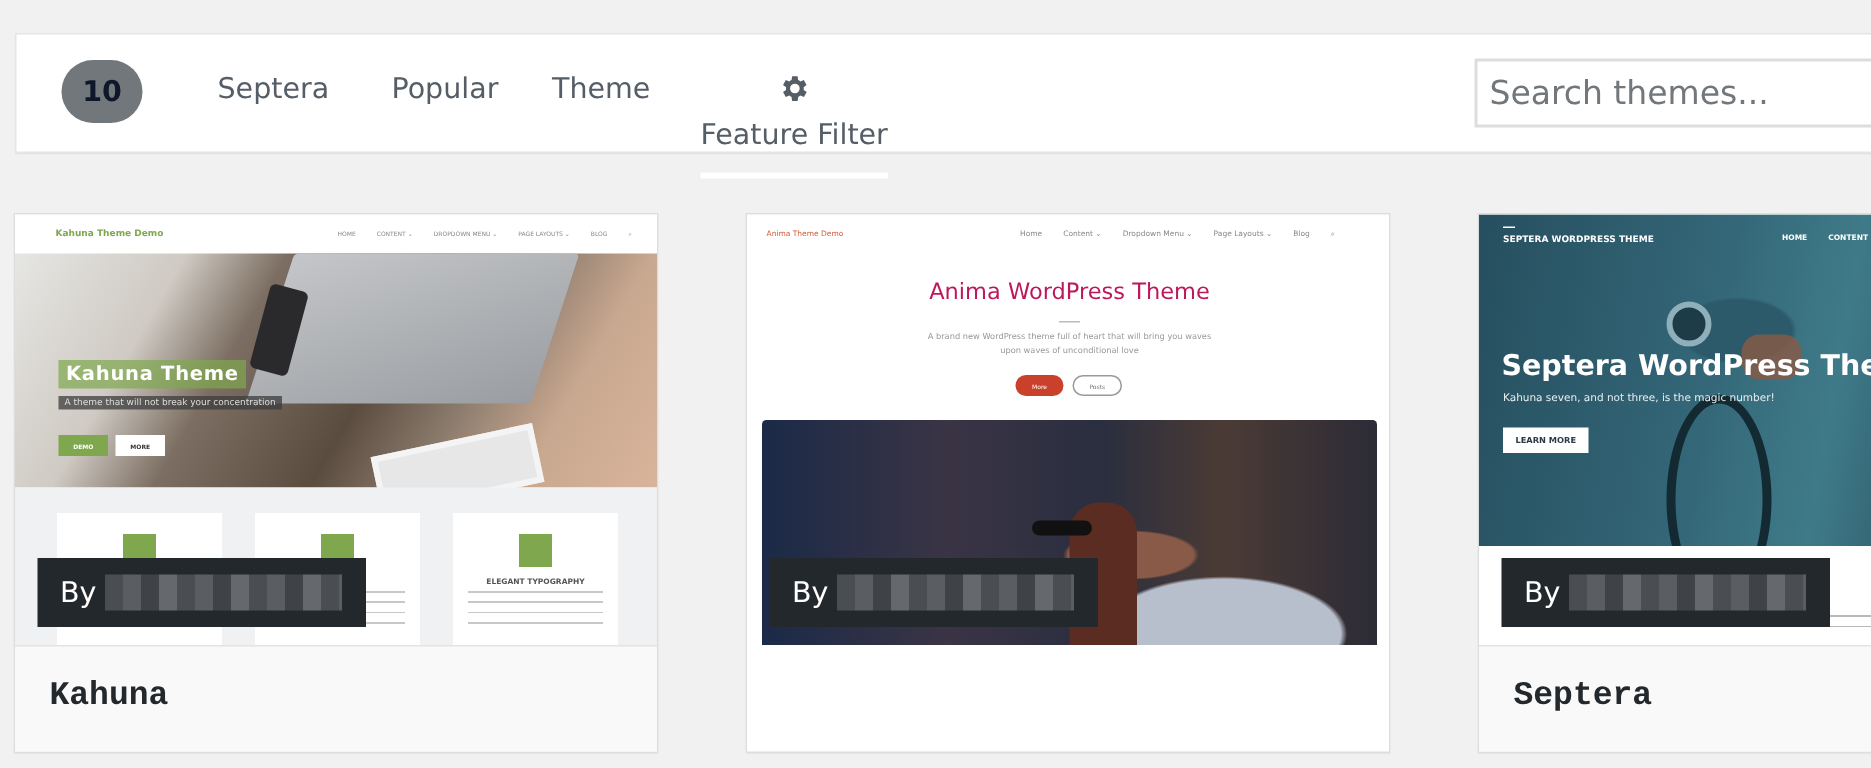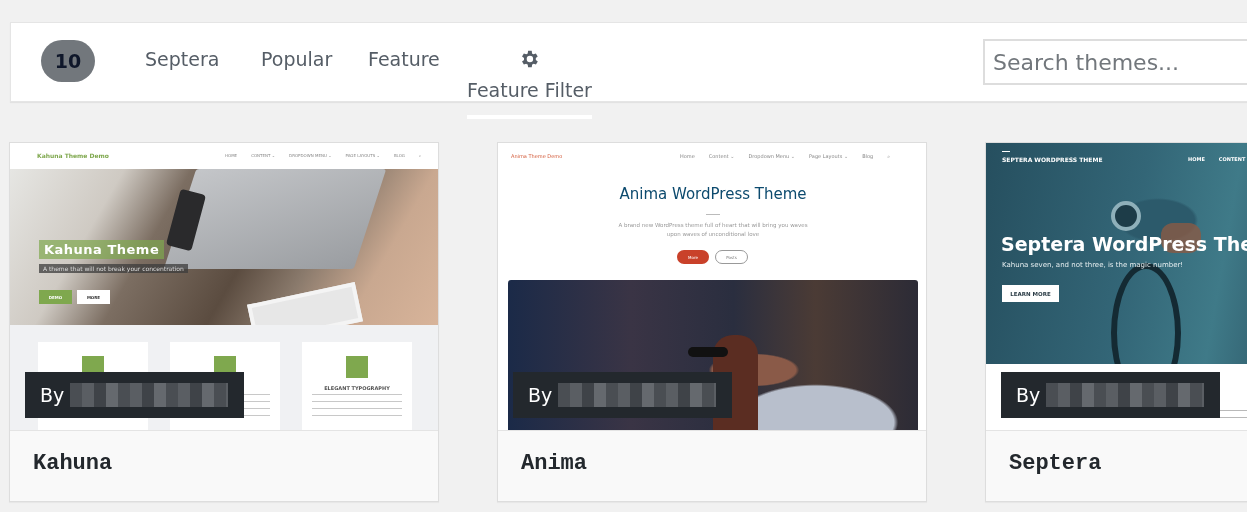--- a/index.html
+++ b/index.html
@@ -69,21 +69,21 @@
     .k-features { position: absolute; left: 0; top: 182px; width: 430px; height: 105px; background: #f0f1f3; }
     .k-feat { position: absolute; top: 17px; width: 110px; height: 95px; background: #fff; }
     .k-feat-icon { position: absolute; left: 44px; top: 14px; width: 22px; height: 22px; background: #7fa84e; }
     .k-feat-title { position: absolute; left: 0; top: 43px; width: 110px; text-align: center; font-size: 5px; font-weight: bold; color: #555; }
     .k-feat-text { position: absolute; left: 10px; top: 52px; width: 90px; height: 28px; background: repeating-linear-gradient(180deg,#c8c8c8 0 1px,transparent 1px 7px); }
 
     
     .a-header { position: absolute; left: 0; top: 0; width: 430px; height: 28px; background: #fff; }
     .a-logo { position: absolute; left: 13px; top: 10px; font-size: 5px; color: #d35b3a; }
     .a-menu { position: absolute; left: 182px; top: 10px; font-size: 5px; color: #888; display: flex; gap: 14px; }
-    .a-title { position: absolute; left: 0; top: 42px; width: 430px; text-align: center; font-size: 15px; color: #0c4a6e; font-family: "DejaVu Sans", sans-serif; font-weight: normal; }
+    .a-title { position: absolute; left: 0; top: 42px; width: 430px; text-align: center; font-size: 15px; color: #be185d; font-family: "DejaVu Sans", sans-serif; font-weight: normal; }
     .a-rule { position: absolute; left: 208px; top: 71px; width: 14px; height: 1px; background: #bbb; }
     .a-tagline { position: absolute; left: 115px; top: 78px; width: 200px; text-align: center; font-size: 5.5px; line-height: 9px; color: #999; }
     .a-btn1 { position: absolute; left: 179px; top: 107px; width: 32px; height: 14px; border-radius: 8px; background: #c9412a; color: #fff; font-size: 4px; display:flex; align-items:center; justify-content:center; }
     .a-btn2 { position: absolute; left: 217px; top: 107px; width: 33px; height: 14px; border-radius: 8px; border: 1px solid #999; color: #777; font-size: 4px; display:flex; align-items:center; justify-content:center; }
     .a-photo { position: absolute; left: 10px; top: 137px; width: 410px; height: 150px; border-radius: 3px 3px 0 0;
       background: radial-gradient(ellipse at 60% 60%, #8a5a48 0 12%, transparent 13%), radial-gradient(ellipse at 75% 95%, #b8bfcc 0 18%, transparent 19%), linear-gradient(90deg, #1b2a48 0%, #3a3445 30%, #2a2e3f 55%, #4b3b35 75%, #2c2b36 100%); }
     .a-glasses { position: absolute; left: 180px; top: 67px; width: 40px; height: 10px; background: #111; border-radius: 5px; }
     .a-hair { position: absolute; left: 205px; top: 55px; width: 45px; height: 95px; background: #5b2d22; border-radius: 20px 20px 0 0; }
 
     
@@ -101,21 +101,21 @@
     .s-body-text { position: absolute; left: 0; top: 221px; width: 430px; height: 66px; background: #fff; }
     .s-text-col { position: absolute; top: 46px; width: 115px; height: 14px; background: repeating-linear-gradient(180deg,#b9b9b9 0 1px,transparent 1px 7px); }
   </style>
 </head>
 <body>
 
 <div class="filter-bar">
   <div class="count-badge">10</div>
   <a class="nav-link nav-featured">Septera</a>
   <a class="nav-link nav-popular">Popular</a>
-  <a class="nav-link nav-latest">Feature</a>
+  <a class="nav-link nav-latest">Theme</a>
   <a class="nav-link feature-filter">
     <svg class="gear-icon" viewBox="0 0 24 24">
       <path fill="#555d66" d="M19.4 13a7.5 7.5 0 0 0 0-2l2.1-1.6-2-3.5-2.5 1a7.7 7.7 0 0 0-1.7-1L15 3h-4l-.4 2.9a7.7 7.7 0 0 0-1.7 1l-2.5-1-2 3.5L6.6 11a7.5 7.5 0 0 0 0 2l-2.2 1.6 2 3.5 2.5-1a7.7 7.7 0 0 0 1.7 1L11 21h4l.4-2.9a7.7 7.7 0 0 0 1.7-1l2.5 1 2-3.5zM13 15.5A3.5 3.5 0 1 1 13 8.5a3.5 3.5 0 0 1 0 7z"></path>
     </svg>
     <span>Feature Filter</span>
   </a>
   <input class="search-input" type="search" placeholder="Search themes..." style="">
 </div>
 
 <div class="theme-card card-kahuna">
@@ -185,23 +185,20 @@
     <div class="a-btn2">Posts</div>
     <div class="a-photo">
       <div class="a-hair"></div>
       <div class="a-glasses"></div>
     </div>
     <div class="author-overlay">
       <span>By</span>
       <span class="author-blur"></span>
     </div>
   </div>
-  <div class="theme-name-bar">
-    <h2 class="theme-name">Anima</h2>
-  </div>
 </div>
 
 <div class="theme-card card-septera">
   <div class="screenshot">
     <div class="s-hero">
       <div class="s-wheel"></div>
       <div class="s-tank"></div>
       <div class="s-headlight"></div>
       <div class="s-logo-bar"></div>
       <div class="s-logo">SEPTERA WORDPRESS THEME</div>

